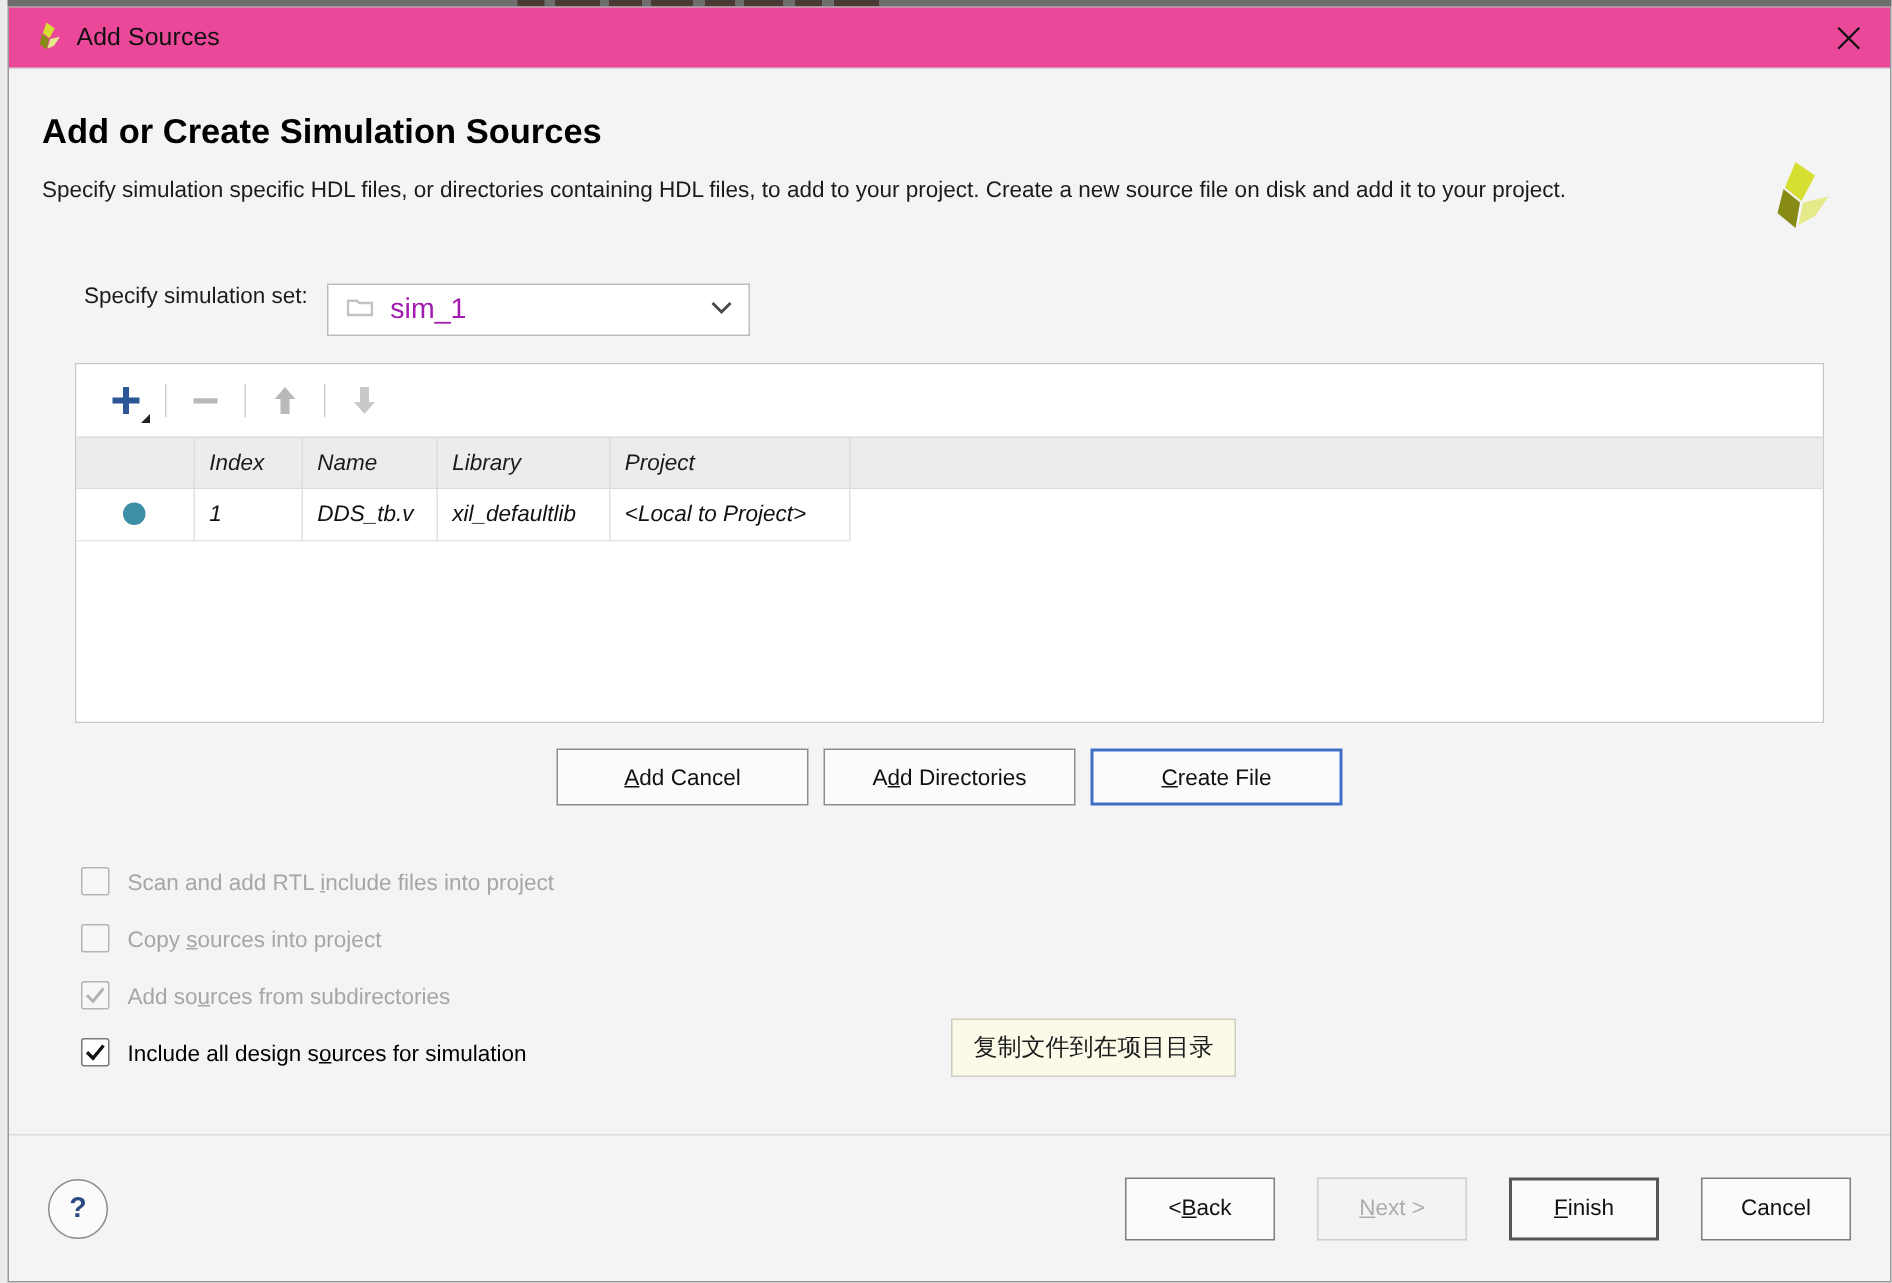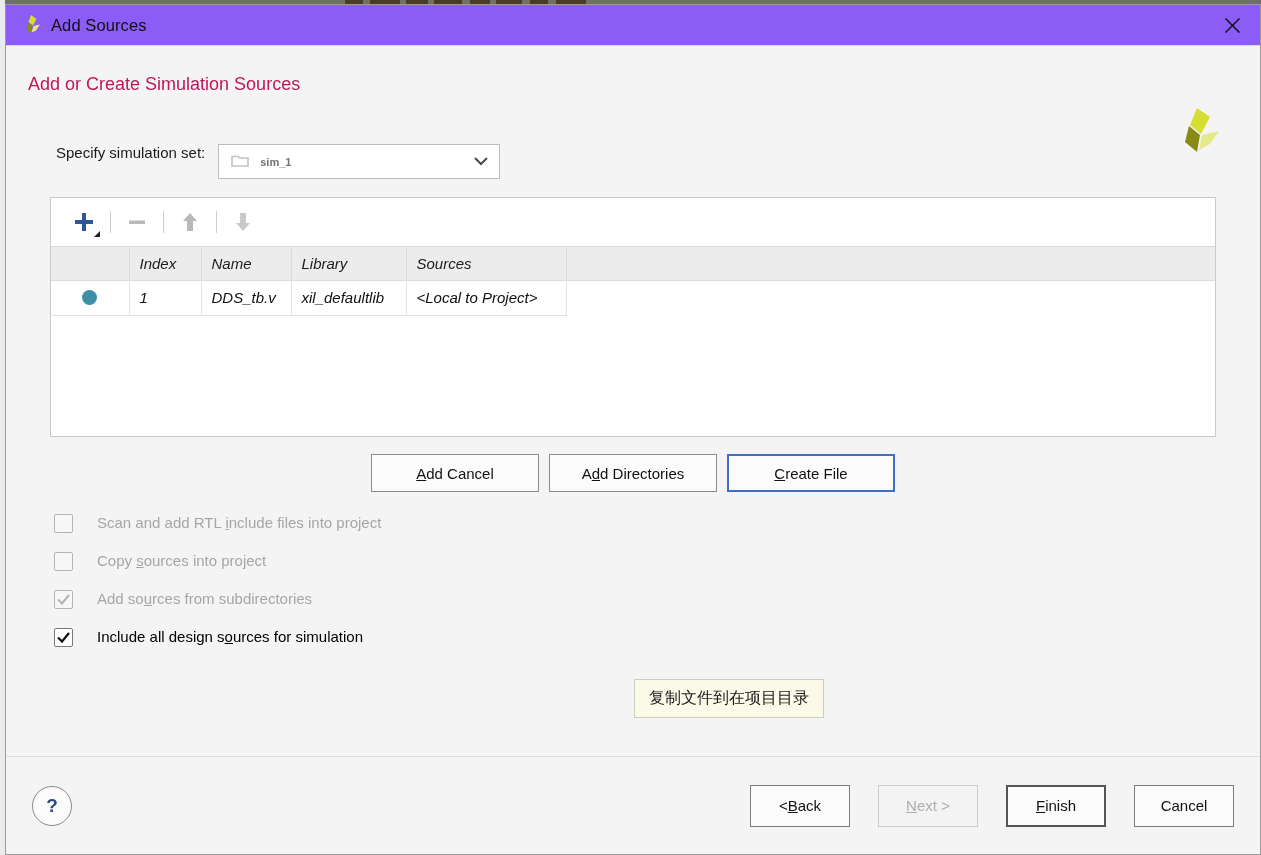--- a/index.html
+++ b/index.html
@@ -52,21 +52,21 @@
     background: #f4f4f4;
     border: 1px solid #9a9a9a;
     box-sizing: border-box;
     display: flex;
     flex-direction: column;
   }
 
   
   .titlebar {
     height: 41px;
-    background: #8b5cf6;
+    background: #ec4899;
     border-bottom: 1px solid #d6d6d6;
     display: flex;
     align-items: center;
     padding: 0 6px 0 14px;
     box-sizing: border-box;
     flex: 0 0 auto;
   }
   .titlebar-logo {
     width: 22px; height: 22px;
     margin-right: 9px;
@@ -94,23 +94,23 @@
     background: #f4f4f4;
     padding: 0 22px;
     box-sizing: border-box;
   }
 
   .header-block {
     padding-top: 28px;
     position: relative;
   }
   .page-title {
-    font-size: 18px;
-    font-weight: normal;
-    color: #be185d;
+    font-size: 23px;
+    font-weight: bold;
+    color: #000000;
     margin: 0 0 13px 0;
   }
   .page-desc {
     font-size: 15px;
     line-height: 26px;
     color: #1b1b1b;
     max-width: 1120px;
     margin: 0;
   }
   .vivado-logo {
@@ -140,23 +140,22 @@
     border: 1px solid #bdbdbd;
     box-sizing: border-box;
     display: flex;
     align-items: center;
     padding: 0 9px 0 12px;
     cursor: pointer;
   }
   .combo .folder-ico { margin-right: 11px; flex:0 0 auto; display:block; }
   .combo-value {
     flex: 1 1 auto;
-    font-size: 11px;
-    color: #737373;
-    font-weight: bold;
+    font-size: 19px;
+    color: #a21caf;
   }
   .chev { flex:0 0 auto; display:block; }
 
   
   .list-panel {
     margin-top: 18px;
     margin-left: 22px;
     margin-right: 22px;
     height: 240px;
     background: #ffffff;
@@ -266,23 +265,22 @@
   .btn.w-create{ width: 168px; border: 2px solid #3f6fc4; }
   .btn u { text-decoration: underline; }
 
   
   .checks {
     margin-top: 22px;
     padding-left: 26px;
   }
   .chk-row {
     display: flex;
-    align-items: flex-start;
+    align-items: flex-end;
     height: 38px;
-    gap: 12px;
   }
   .chk-box {
     width: 19px; height: 19px;
     border: 1px solid #b5b5b5;
     background: #f7f7f7;
     box-sizing: border-box;
     margin-right: 12px;
     flex: 0 0 auto;
     position: relative;
     border-radius: 2px;
@@ -397,20 +395,21 @@
         <line x1="1.5" y1="1.5" x2="15.5" y2="15.5" stroke="#111" stroke-width="1.5"></line>
         <line x1="15.5" y1="1.5" x2="1.5" y2="15.5" stroke="#111" stroke-width="1.5"></line>
       </svg>
     </span>
   </div>
 
   <div class="dlg-body">
 
     <div class="header-block">
       <div class="page-title">Add or Create Simulation Sources</div>
+      <div class="page-desc">Specify simulation specific HDL files, or directories containing HDL files, to add to your project. Create a new source file on disk and add it to your project.</div>
       <span class="vivado-logo">
         <svg width="50" height="50" viewBox="0 0 50 50">
           <polygon points="25,2 38,11 29,28 18,19" fill="#d6de32"></polygon>
           <polygon points="17,20 28,29 25,46 13,36" fill="#878a14"></polygon>
           <polygon points="30,29 47,25 38,38 27,44" fill="#e4e98a"></polygon>
         </svg>
       </span>
     </div>
 
     <div class="simset-row">
@@ -459,21 +458,21 @@
         </div>
       </div>
 
       <table class="src-table">
         <thead>
           <tr>
             <th class="col-dot"></th>
             <th class="col-index">Index</th>
             <th class="col-name">Name</th>
             <th class="col-lib">Library</th>
-            <th class="col-loc">Sources</th>
+            <th class="col-loc">Project</th>
             <th class="th-last"></th>
           </tr>
         </thead>
         <tbody>
           <tr>
             <td class="col-dot">
               <div class="dot"></div>
             </td>
             <td class="col-index">1</td>
             <td class="col-name">DDS_tb.v</td>

